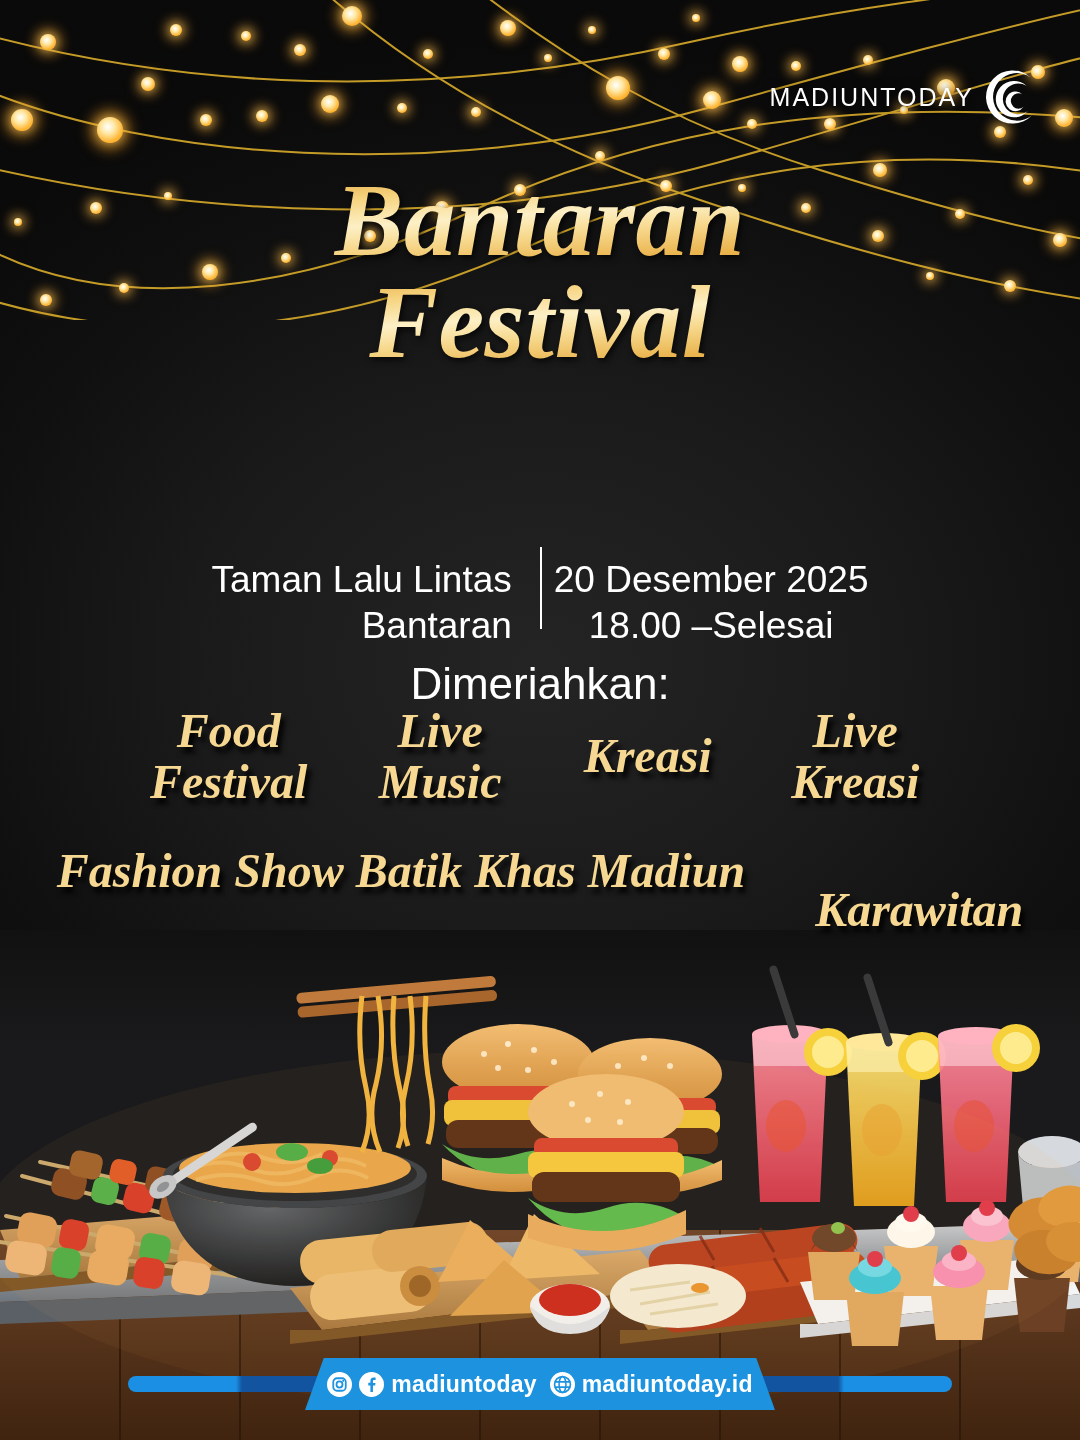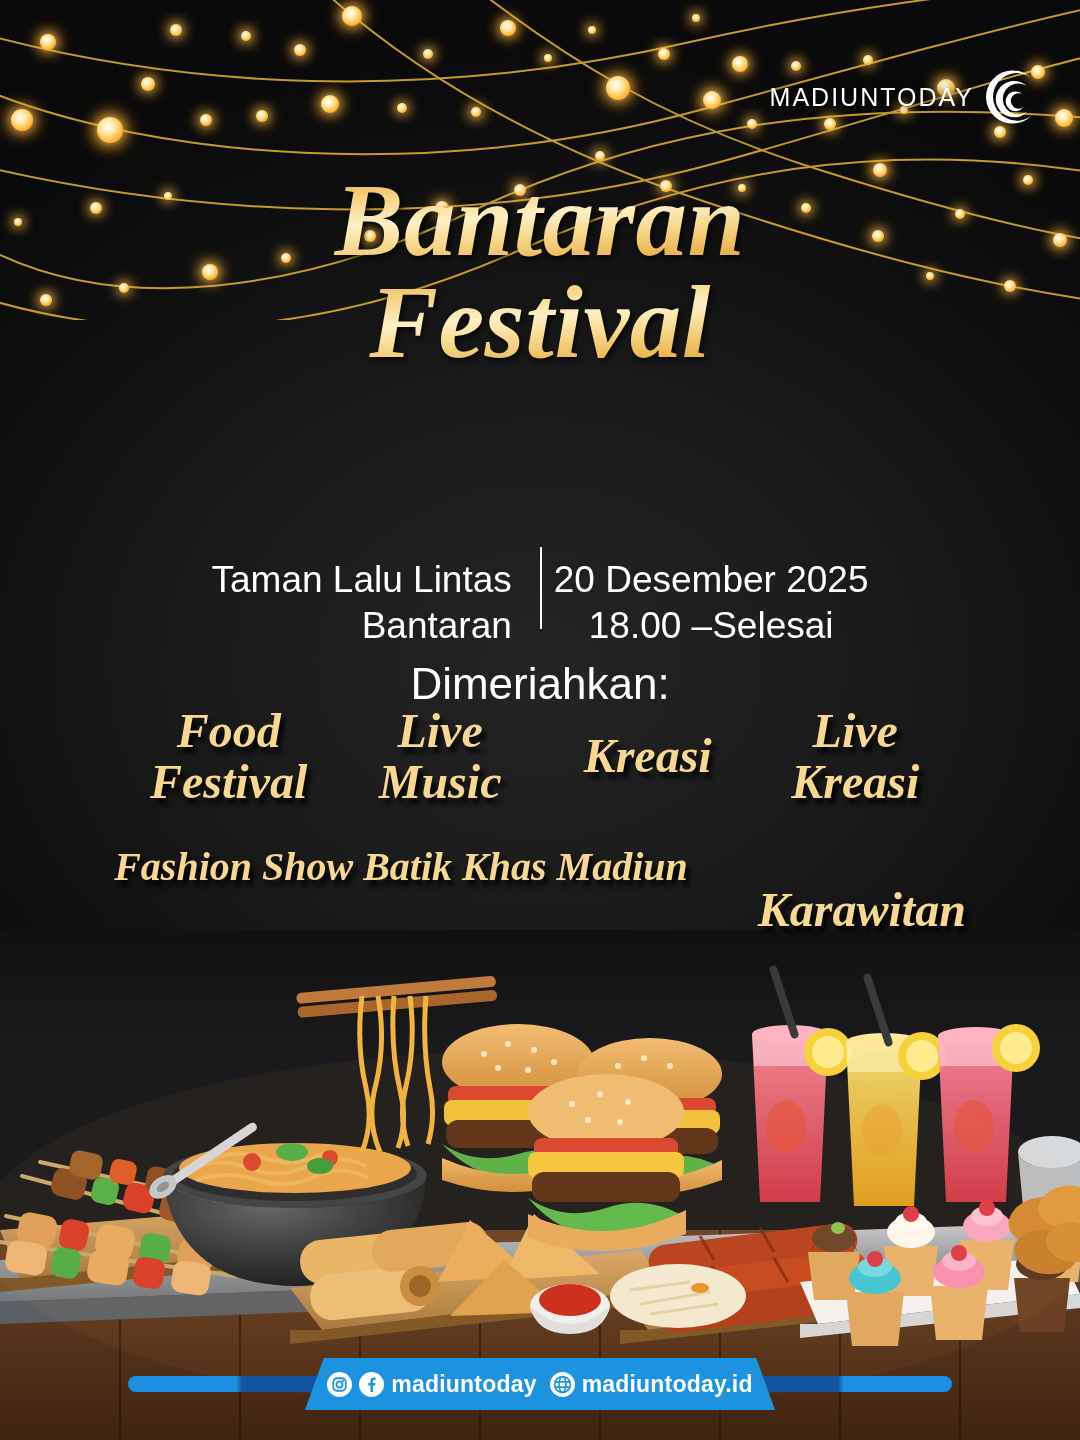--- a/index.html
+++ b/index.html
@@ -89,21 +89,21 @@
     text-align:center; font-size:48px; line-height:1.06;
     text-shadow:4px 6px 5px rgba(0,0,0,.9);
     flex:1;
   }
   .act .l { display:block; white-space:nowrap; }
   .row2 {
     display:flex; justify-content:center; align-items:flex-start;
     margin-top:38px; padding:0 130px; gap:70px;
   }
   .act-wide {
-    text-align:center; font-size:40px; line-height:1.06;
+    text-align:center; font-size:48px; line-height:1.06;
     text-shadow:4px 6px 5px rgba(0,0,0,.9);
     white-space:nowrap;
   }
   .act-kara {
     font-size:48px; align-self:center; margin-top:36px;
     text-shadow:4px 6px 5px rgba(0,0,0,.9); white-space:nowrap;
   }
 
   
   .food { position:absolute; left:0; top:930px; width:1080px; height:510px; z-index:3; }

